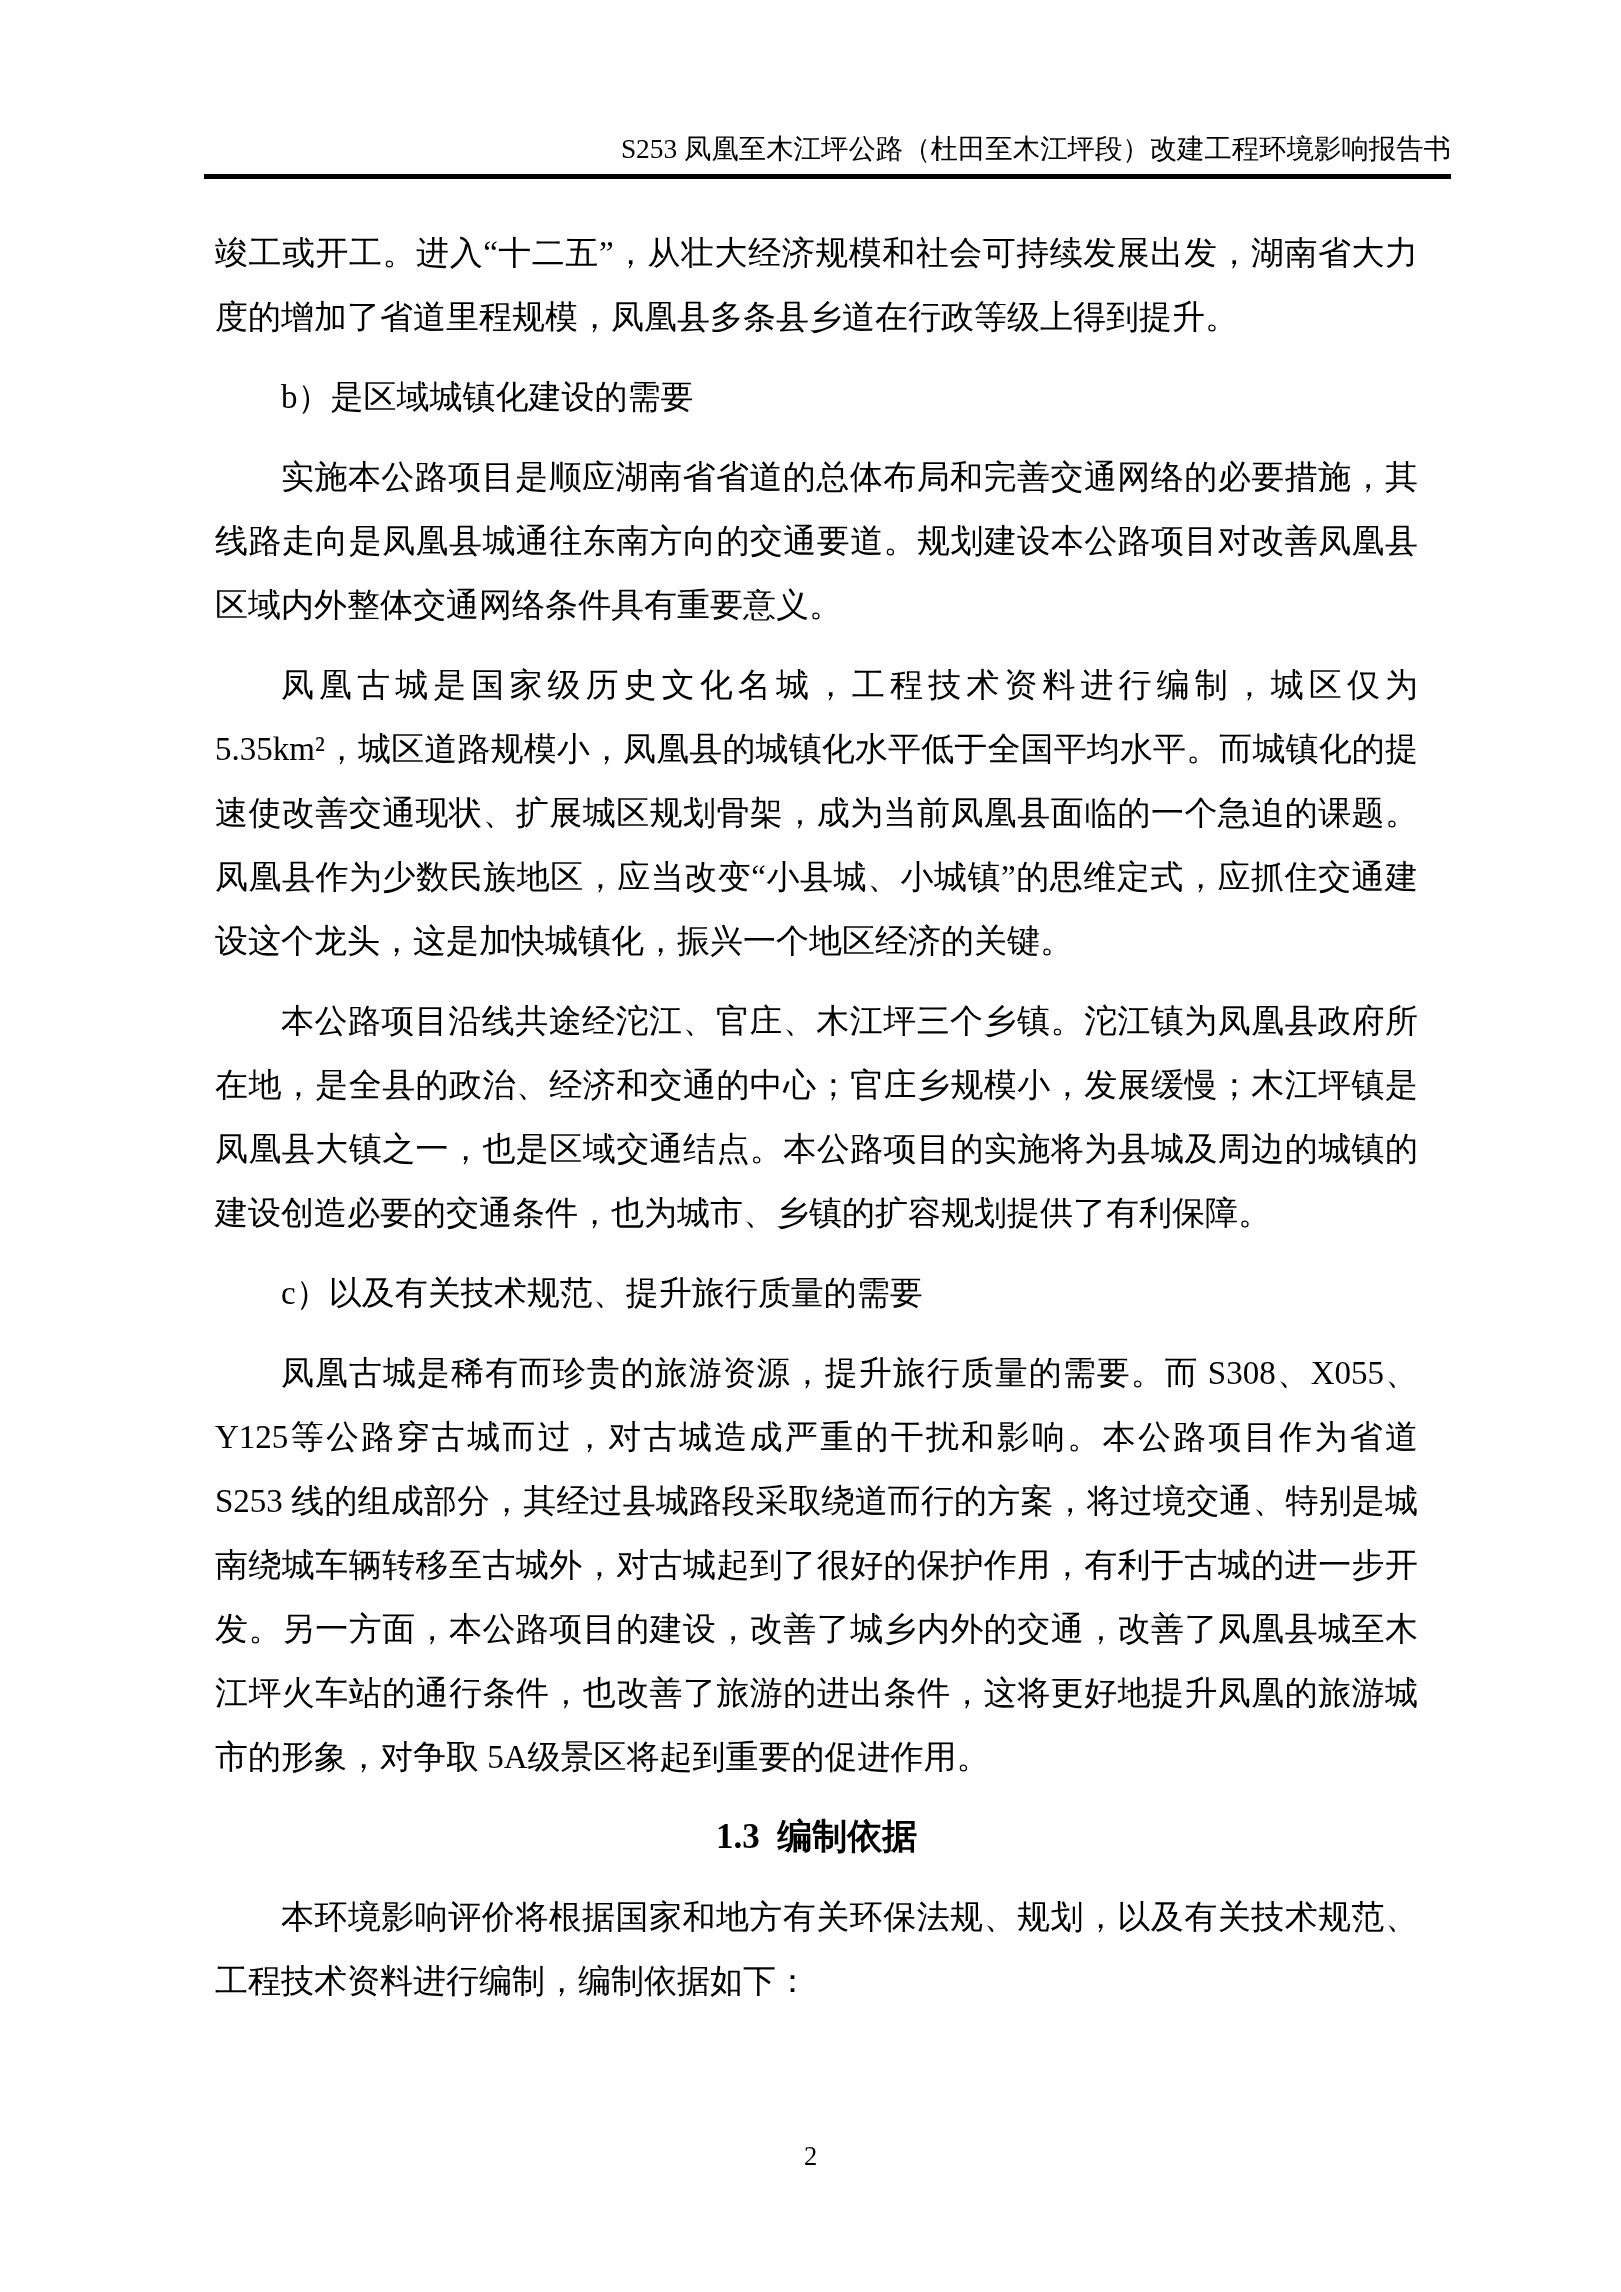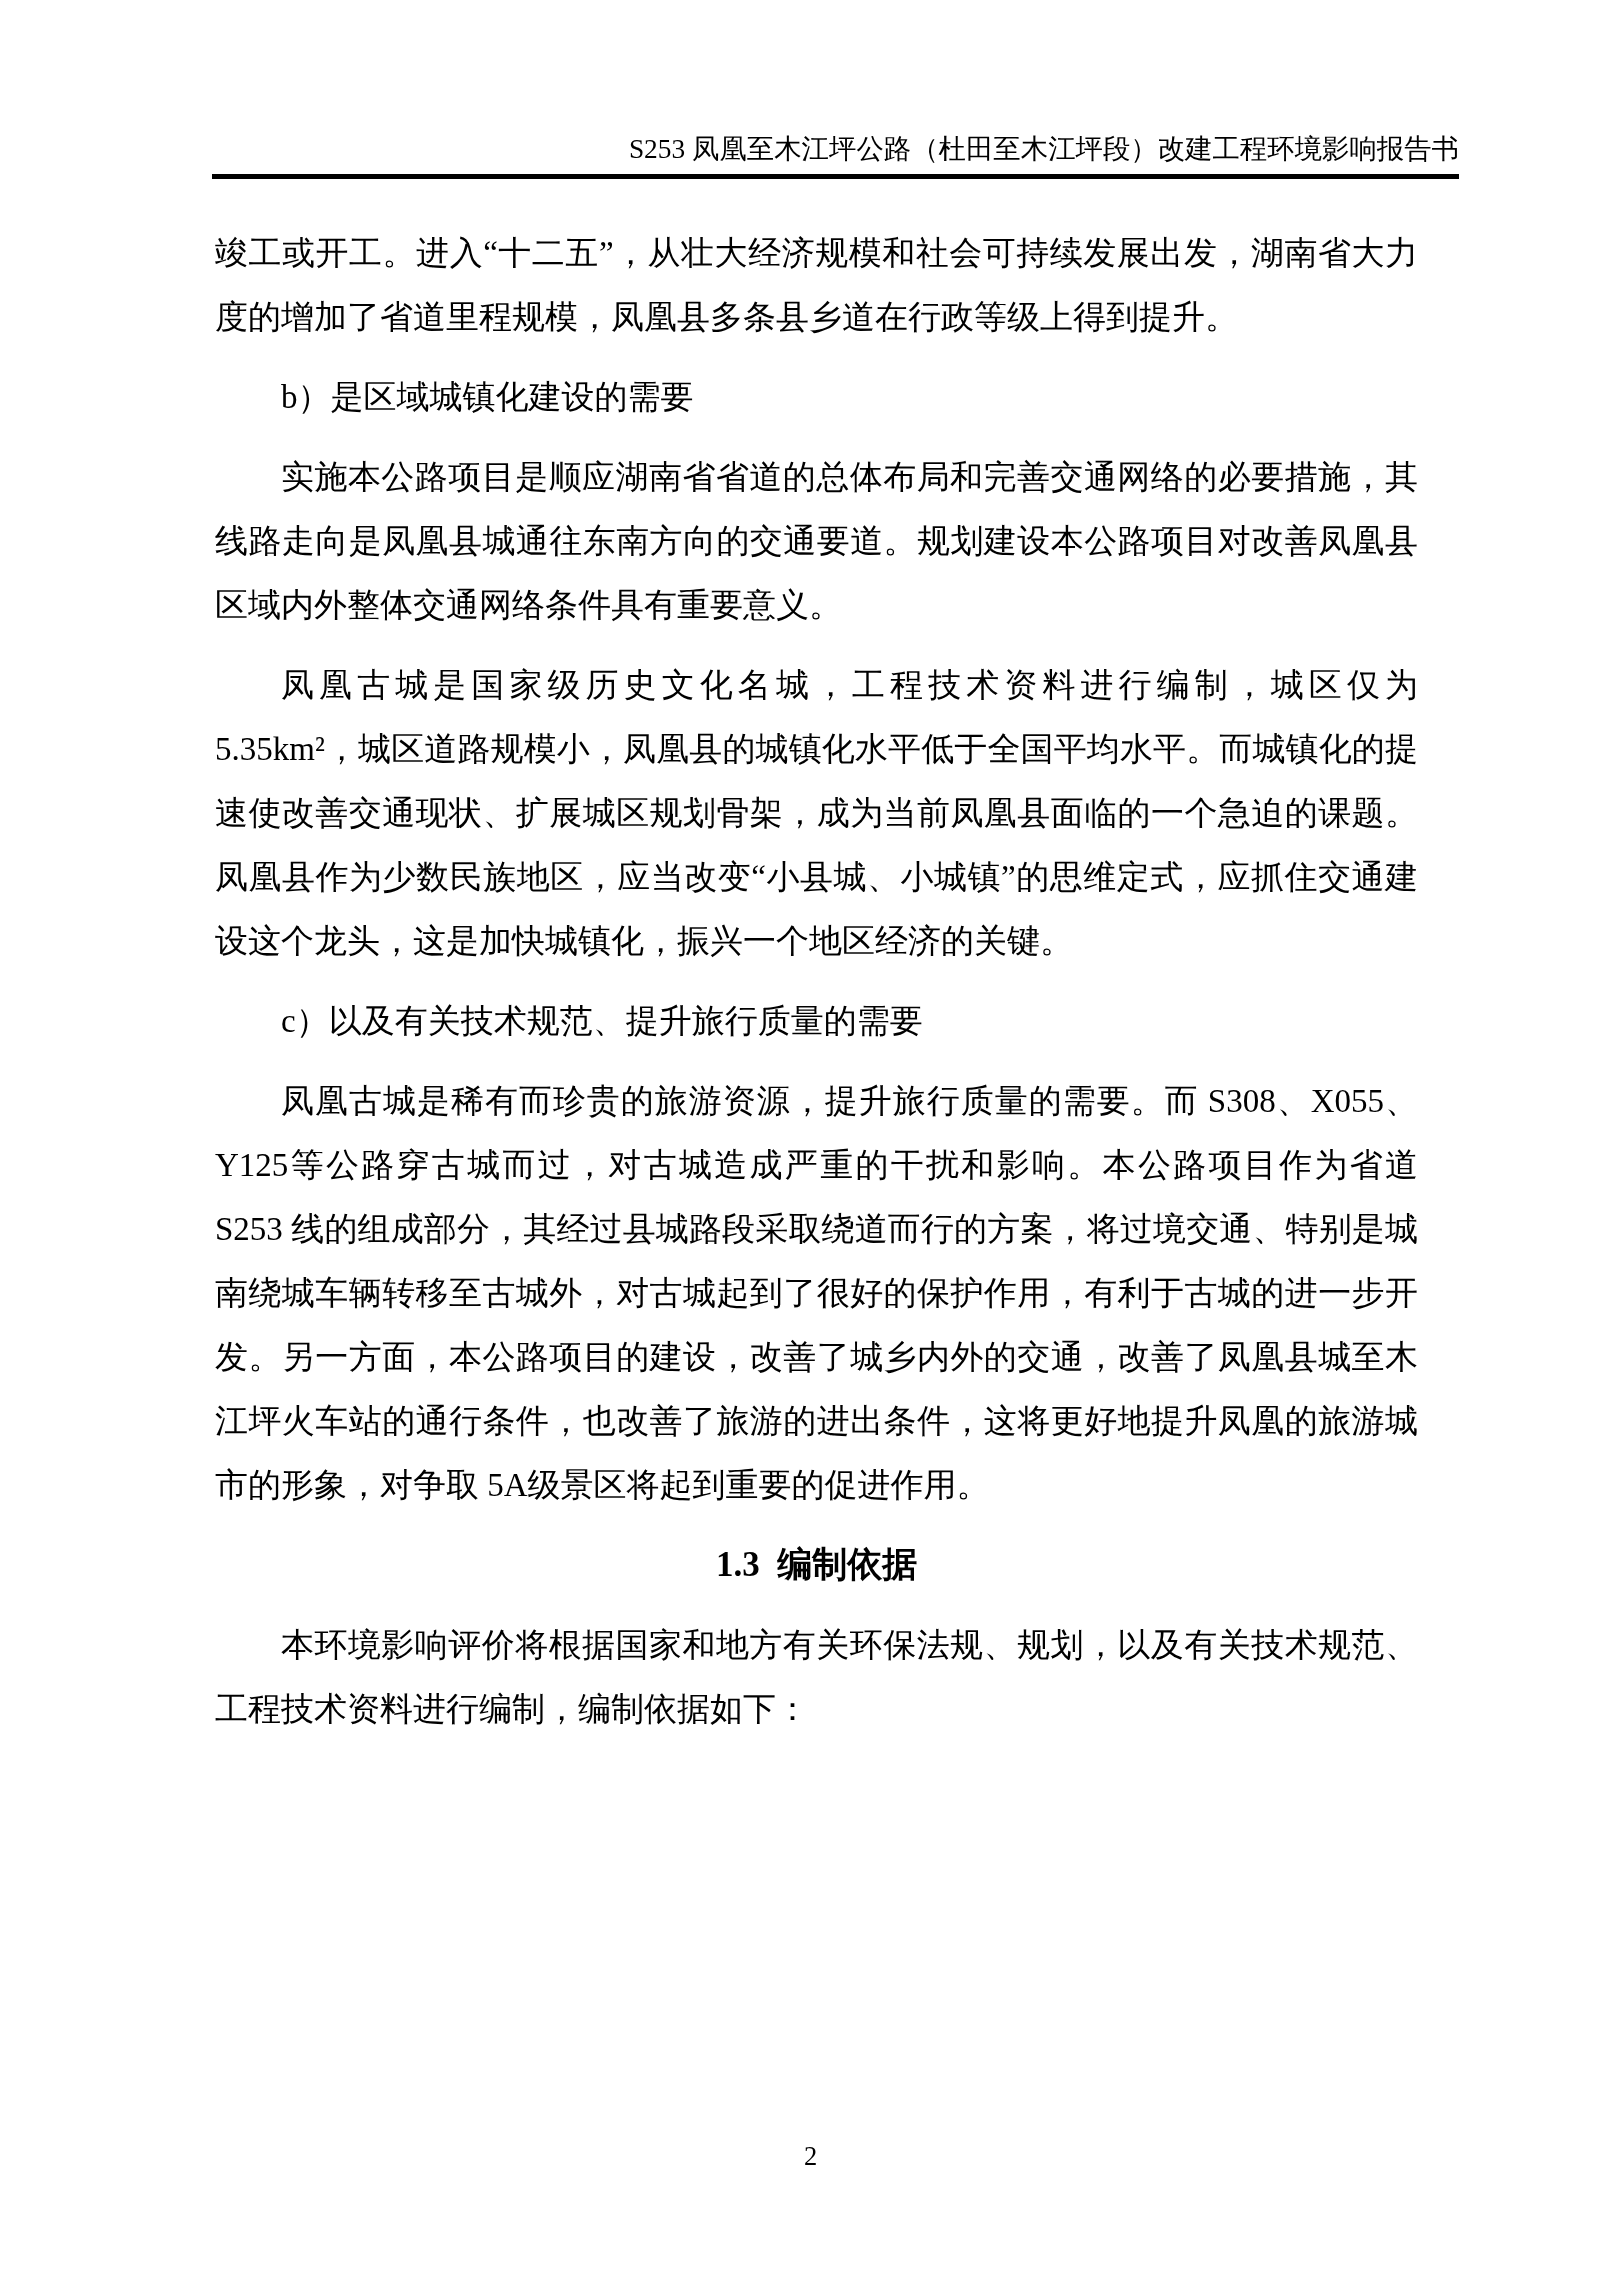--- a/index.html
+++ b/index.html
@@ -11,21 +11,21 @@
     position: relative;
     width: 1621px;
     height: 2293px;
     background: #ffffff;
     color: #000000;
     font-family: "Liberation Serif", "DejaVu Serif", serif;
     overflow: hidden;
   }
   .page-header {
     position: absolute;
-    left: 212px;
+    left: 204px;
     top: 131px;
     width: 1247px;
     text-align: right;
     font-size: 27.4px;
     line-height: 37px;
     padding-bottom: 5.9px;
     border-bottom: 5.9px solid #000000;
   }
   .content {
     position: absolute;
@@ -72,20 +72,21 @@
 
   <div class="page-header">
     <span>S253 凤凰至木江坪公路（杜田至木江坪段）改建工程环境影响报告书</span>
   </div>
 
   <div class="content">
     <p class="para noindent">竣工或开工。进入“十二五”，从壮大经济规模和社会可持续发展出发，湖南省大力度的增加了省道里程规模，凤凰县多条县乡道在行政等级上得到提升。</p>
     <p class="para">b）是区域城镇化建设的需要</p>
     <p class="para">实施本公路项目是顺应湖南省省道的总体布局和完善交通网络的必要措施，其线路走向是凤凰县城通往东南方向的交通要道。规划建设本公路项目对改善凤凰县区域内外整体交通网络条件具有重要意义。</p>
     <p class="para">凤凰古城是国家级历史文化名城，工程技术资料进行编制，城区仅为 5.35km²，城区道路规模小，凤凰县的城镇化水平低于全国平均水平。而城镇化的提速使改善交通现状、扩展城区规划骨架，成为当前凤凰县面临的一个急迫的课题。凤凰县作为少数民族地区，应当改变“小县城、小城镇”的思维定式，应抓住交通建设这个龙头，这是加快城镇化，振兴一个地区经济的关键。</p>
+    <p class="para">本公路项目沿线共途经沱江、官庄、木江坪三个乡镇。沱江镇为凤凰县政府所在地，是全县的政治、经济和交通的中心；官庄乡规模小，发展缓慢；木江坪镇是凤凰县大镇之一，也是区域交通结点。本公路项目的实施将为县城及周边的城镇的建设创造必要的交通条件，也为城市、乡镇的扩容规划提供了有利保障。</p>
     <p class="para">c）以及有关技术规范、提升旅行质量的需要</p>
     <p class="para">凤凰古城是稀有而珍贵的旅游资源，提升旅行质量的需要。而 S308、X055、Y125等公路穿古城而过，对古城造成严重的干扰和影响。本公路项目作为省道 S253 线的组成部分，其经过县城路段采取绕道而行的方案，将过境交通、特别是城南绕城车辆转移至古城外，对古城起到了很好的保护作用，有利于古城的进一步开发。另一方面，本公路项目的建设，改善了城乡内外的交通，改善了凤凰县城至木江坪火车站的通行条件，也改善了旅游的进出条件，这将更好地提升凤凰的旅游城市的形象，对争取 5A级景区将起到重要的促进作用。</p>
     <h2 class="heading">1.3  编制依据</h2>
     <p class="para">本环境影响评价将根据国家和地方有关环保法规、规划，以及有关技术规范、工程技术资料进行编制，编制依据如下：</p>
   </div>
 
   <div class="page-footer">
     <span>2</span>
   </div>
 

